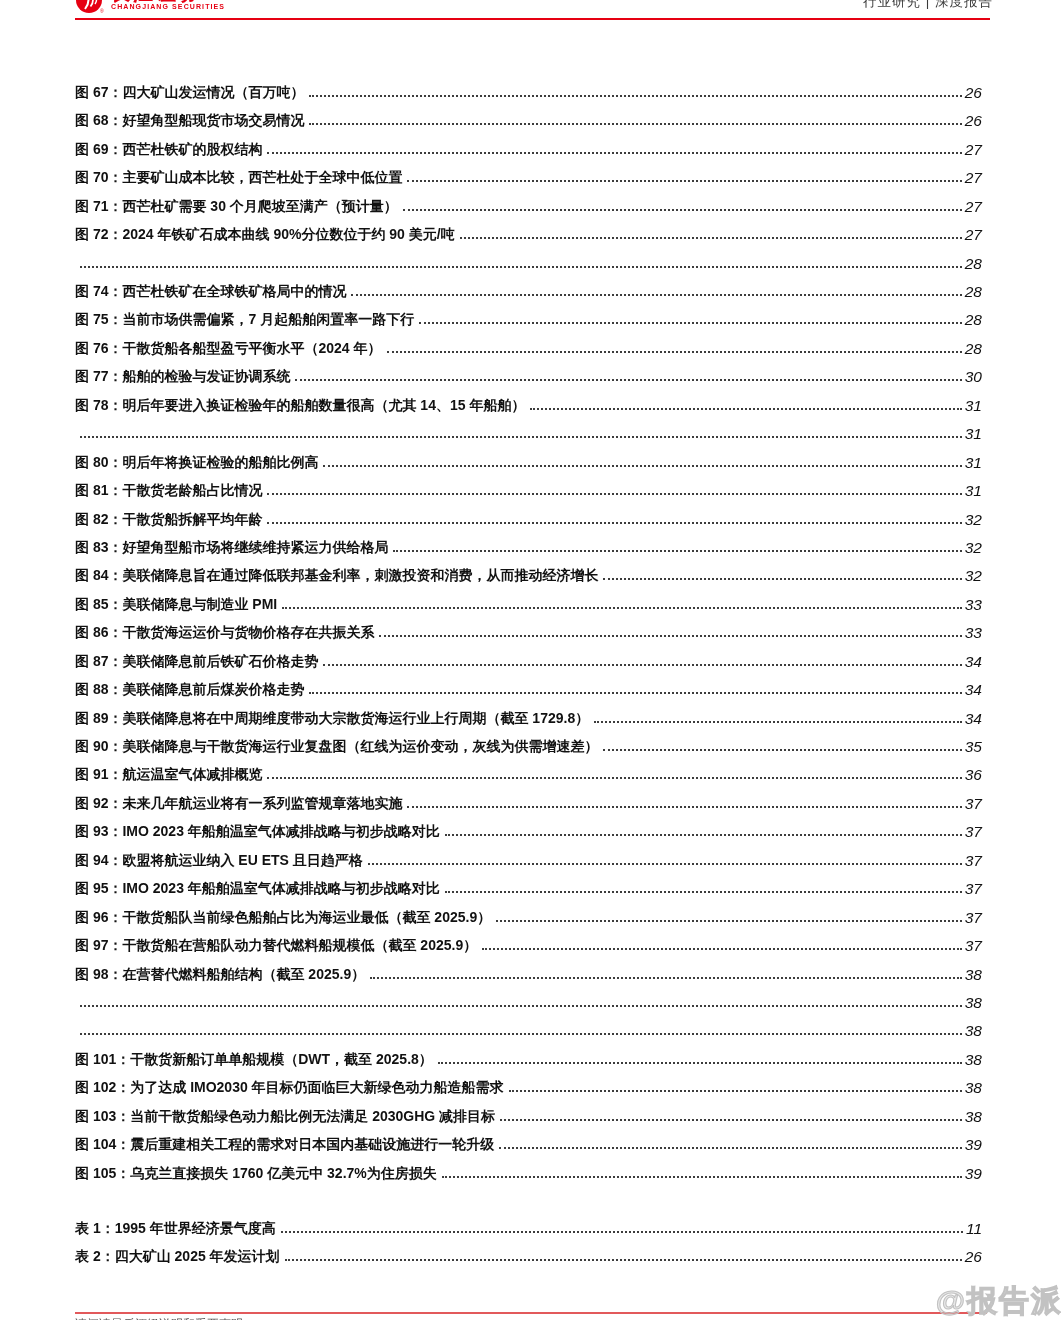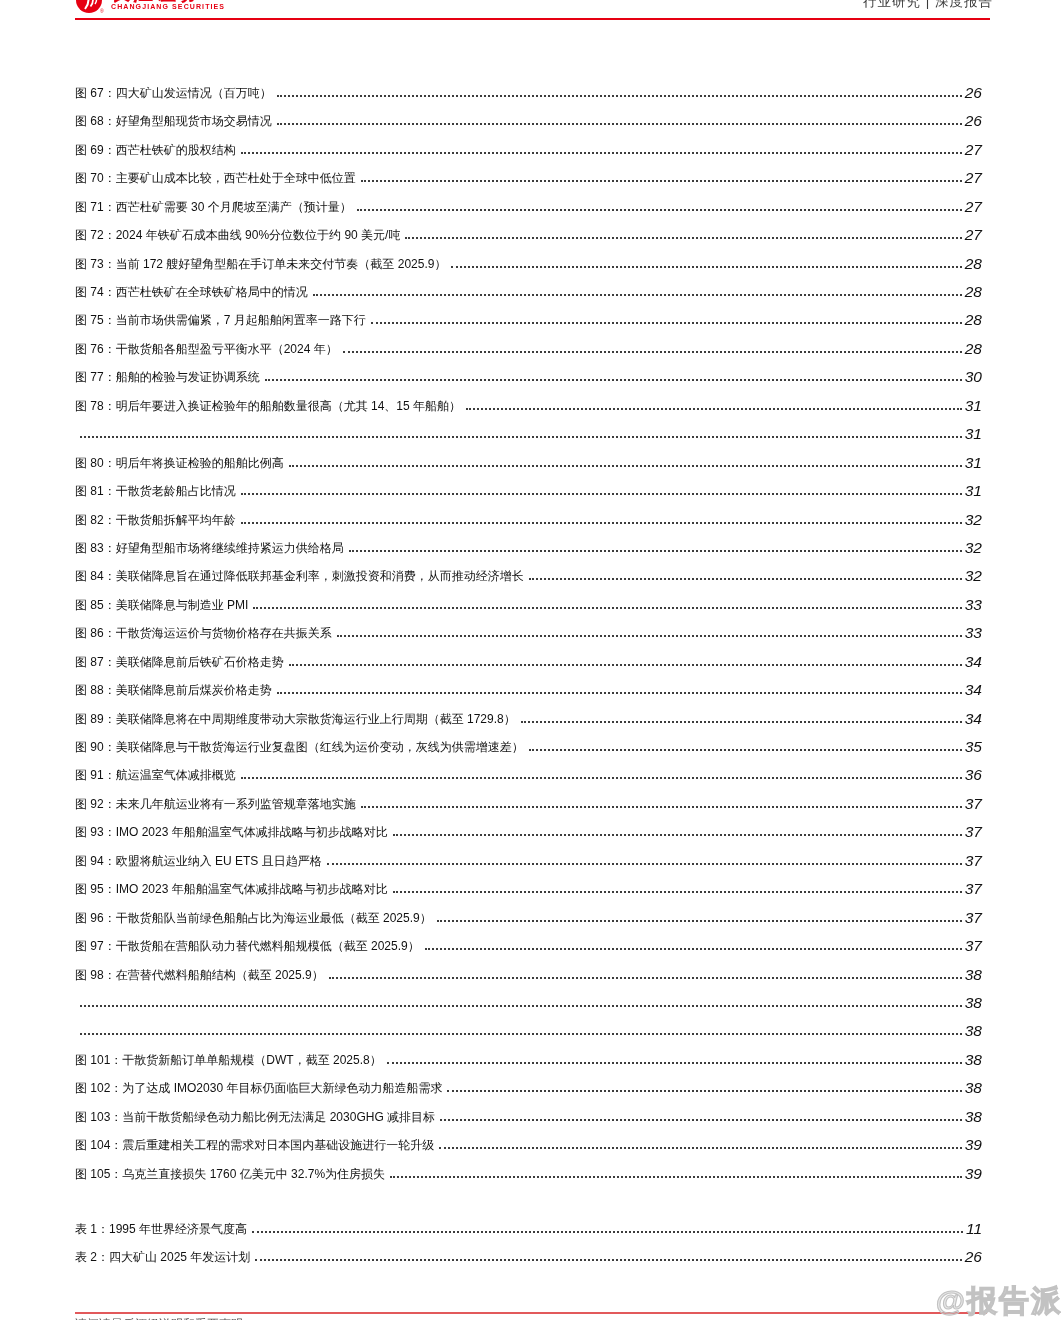--- a/index.html
+++ b/index.html
@@ -35,21 +35,21 @@
     position:absolute;left:75px;top:17.5px;
     width:915px;height:2.4px;background:#e60012;
   }
 
   
   .toc{position:absolute;left:75px;top:75.5px;width:907px;}
   .toc-row{
     display:flex;align-items:flex-end;
     height:28.45px;box-sizing:border-box;
   }
-  .toc-label{white-space:nowrap;font-size:12px;padding-bottom:2px;}
+  .toc-label{white-space:nowrap;font-size:14px;padding-bottom:2px;font-weight:bold;}
   .toc-leader{
     flex:1 1 auto;min-width:12px;
     border-bottom:2px dotted #3c3c3c;
     margin:0 3px 7px 5px;
   }
   .toc-page{font-size:15.5px;padding-bottom:2px;white-space:nowrap;font-style:italic;}
   .tables-list{margin-top:27px;}
 
   
   .footer-rule{
@@ -123,21 +123,20 @@
         <span class="toc-page">27</span>
       </div>
 
       <div class="toc-row">
         <span class="toc-label">图 72：2024 年铁矿石成本曲线 90%分位数位于约 90 美元/吨</span>
         <span class="toc-leader"></span>
         <span class="toc-page">27</span>
       </div>
 
       <div class="toc-row">
-        <span class="toc-label">图 73：当前 172 艘好望角型船在手订单未来交付节奏（截至 2025.9）</span>
         <span class="toc-leader"></span>
         <span class="toc-page">28</span>
       </div>
 
       <div class="toc-row">
         <span class="toc-label">图 74：西芒杜铁矿在全球铁矿格局中的情况</span>
         <span class="toc-leader"></span>
         <span class="toc-page">28</span>
       </div>
 

